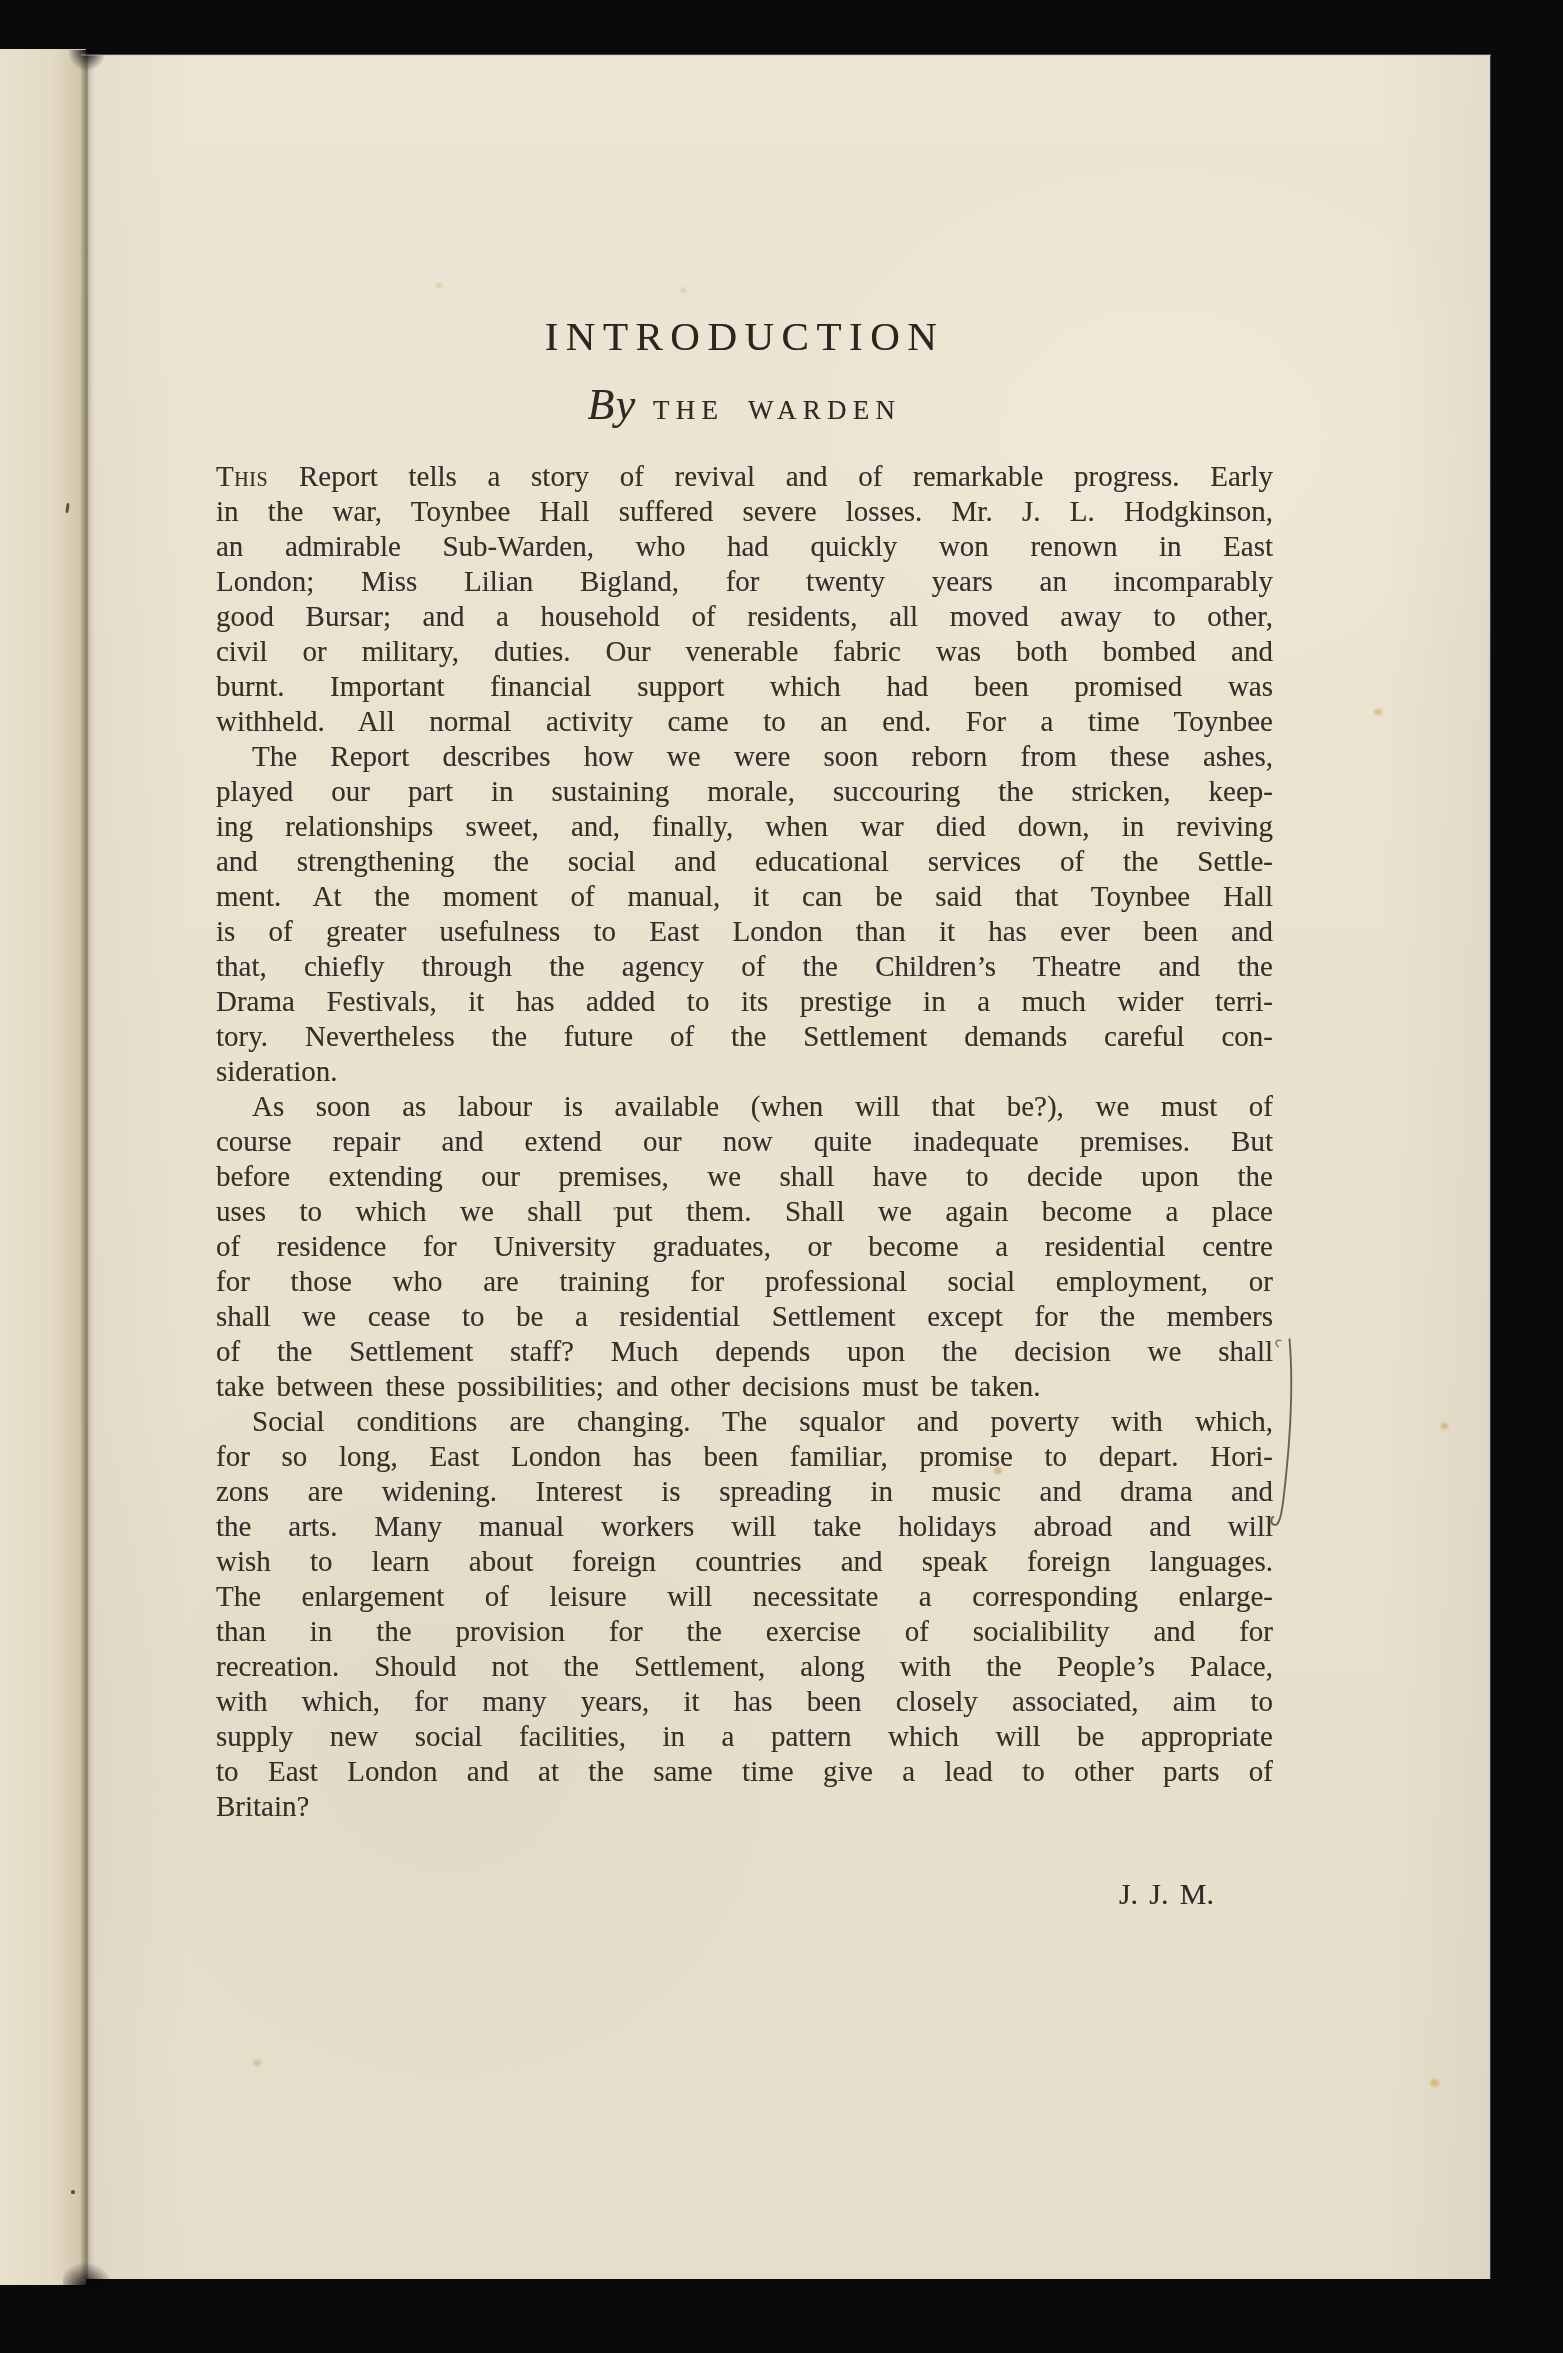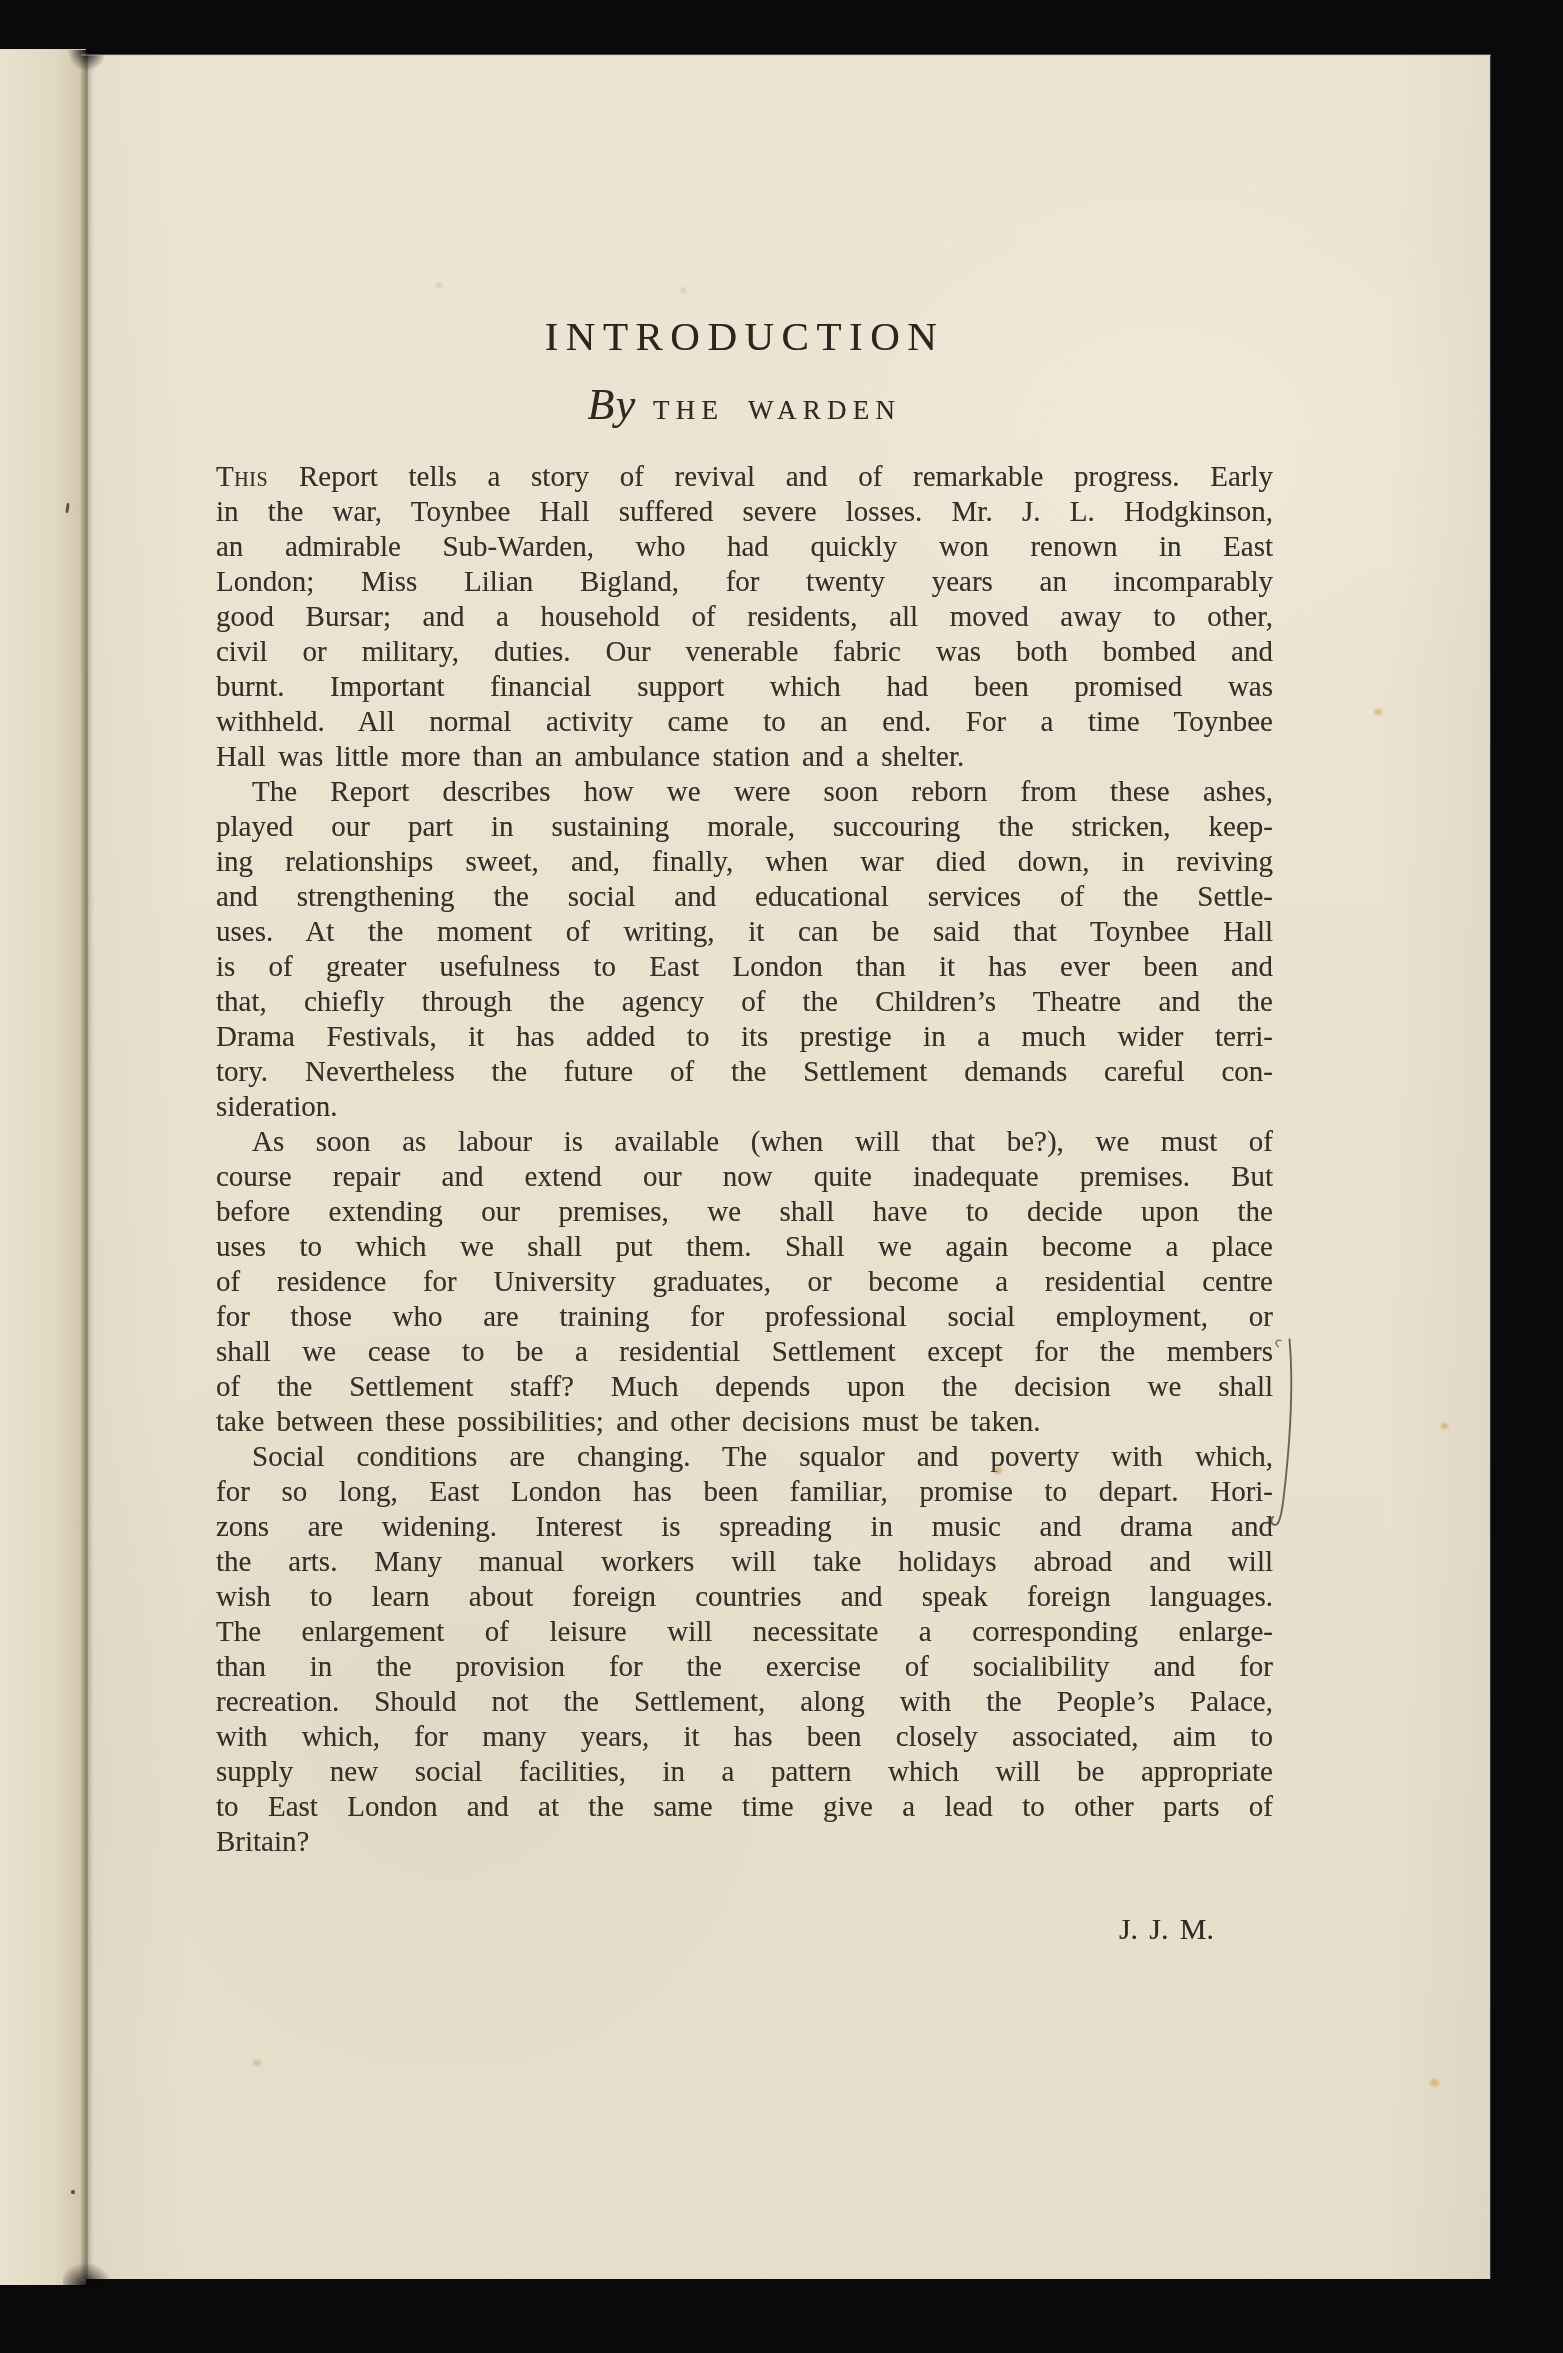--- a/index.html
+++ b/index.html
@@ -144,28 +144,27 @@
 
         <div class="paragraph">
             <div class="line just"><span class="lead-sc">This</span> Report tells a story of revival and of remarkable progress. Early</div>
             <div class="line just">in the war, Toynbee Hall suffered severe losses. Mr. J. L. Hodgkinson,</div>
             <div class="line just">an admirable Sub-Warden, who had quickly won renown in East</div>
             <div class="line just">London; Miss Lilian Bigland, for twenty years an incomparably</div>
             <div class="line just">good Bursar; and a household of residents, all moved away to other,</div>
             <div class="line just">civil or military, duties. Our venerable fabric was both bombed and</div>
             <div class="line just">burnt. Important financial support which had been promised was</div>
             <div class="line just">withheld. All normal activity came to an end. For a time Toynbee</div>
-            <div class="line last">Hall was little more than an ambulance station and a shelter.</div>
           </div>
           <div class="paragraph">
             <div class="line just indent">The Report describes how we were soon reborn from these ashes,</div>
             <div class="line just">played our part in sustaining morale, succouring the stricken, keep-</div>
             <div class="line just">ing relationships sweet, and, finally, when war died down, in reviving</div>
             <div class="line just">and strengthening the social and educational services of the Settle-</div>
-            <div class="line just">uses. At the moment of writing, it can be said that Toynbee Hall</div>
+            <div class="line just">ment. At the moment of manual, it can be said that Toynbee Hall</div>
             <div class="line just">is of greater usefulness to East London than it has ever been and</div>
             <div class="line just">that, chiefly through the agency of the Children’s Theatre and the</div>
             <div class="line just">Drama Festivals, it has added to its prestige in a much wider terri-</div>
             <div class="line just">tory. Nevertheless the future of the Settlement demands careful con-</div>
             <div class="line last">sideration.</div>
           </div>
           <div class="paragraph">
             <div class="line just indent">As soon as labour is available (when will that be?), we must of</div>
             <div class="line just">course repair and extend our now quite inadequate premises. But</div>
             <div class="line just">before extending our premises, we shall have to decide upon the</div>

